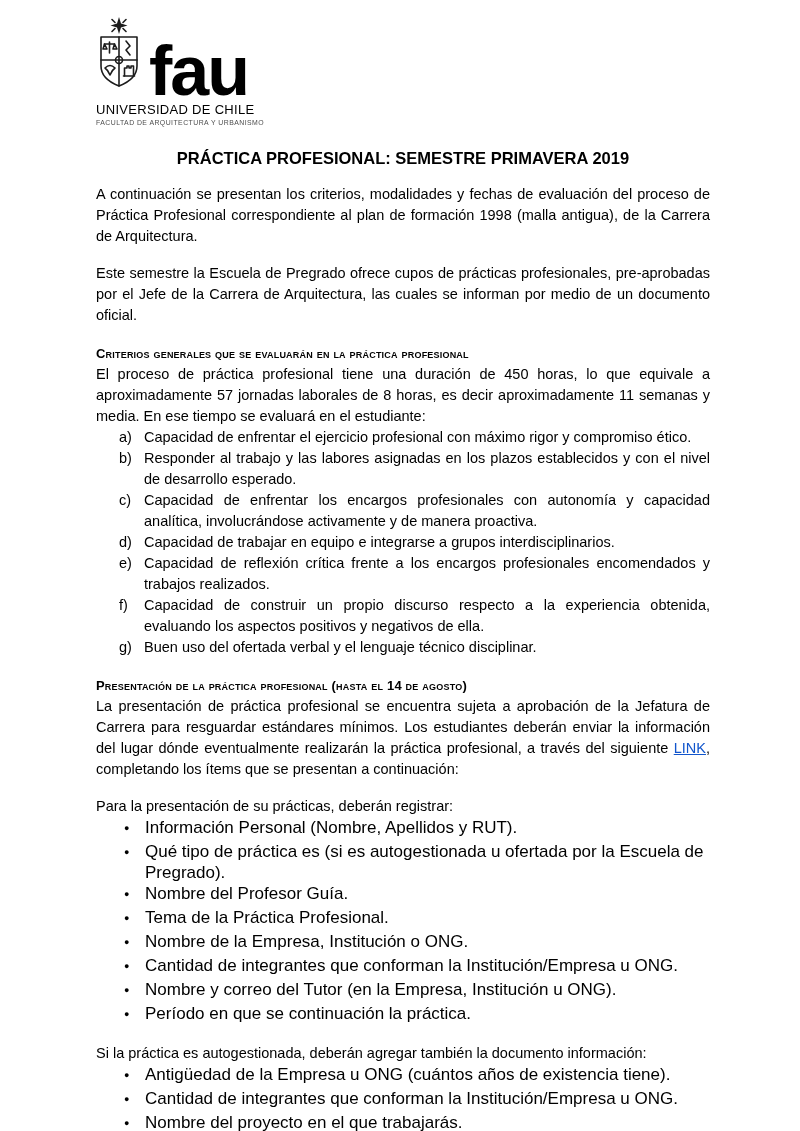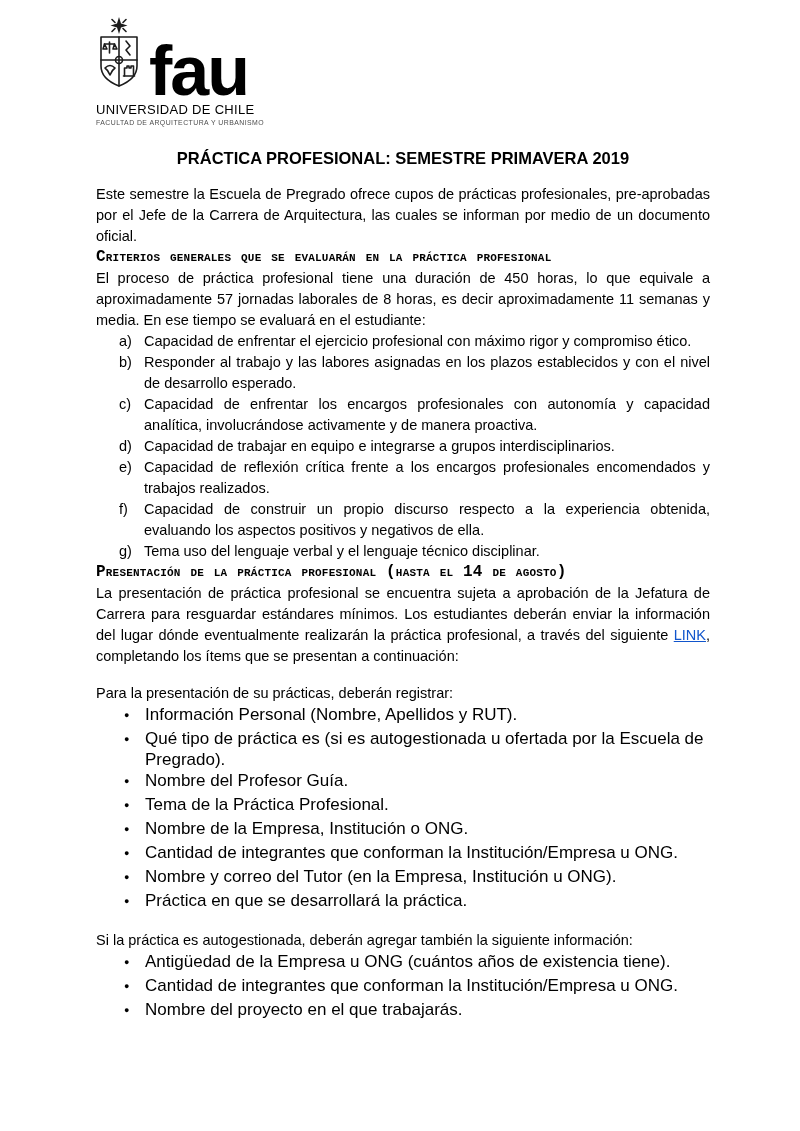--- a/index.html
+++ b/index.html
@@ -26,22 +26,22 @@
     line-height:0.82; transform:translateY(4px);
   }
   .logo-university { margin-top:6px; font-size:13px; font-weight:400; letter-spacing:0.3px; }
   .logo-faculty   { margin-top:2px; font-size:6.9px; font-weight:400; color:#4d4d4d; letter-spacing:0.45px; }
 
   
   .doc-title { margin-top:22px; text-align:center; font-size:16.5px; font-weight:bold; line-height:20px; }
   p { margin:16px 0 0 0; font-size:14.5px; line-height:21px; text-align:justify; }
   p.after-heading { margin-top:0; }
   .sc-heading {
-    font-weight:bold; font-variant:small-caps;
-    font-size:16px; line-height:21px; letter-spacing:0.2px;font-family:Liberation Mono, monospace;
+    margin-top:17px; font-weight:bold; font-variant:small-caps;
+    font-size:13px; line-height:21px; letter-spacing:0.2px;
   }
   .list { margin:0; }
   .li-row { display:flex; font-size:14.5px; line-height:21px; }
   .li-marker { flex:0 0 25px; margin-left:23px; }
   .li-text { flex:1; text-align:justify; }
   .bullet-row { display:flex; font-size:17px; line-height:21px; }
   .bullet-dot { flex:0 0 21px; margin-left:28px; }
   .bullet-dot::before { content:"●"; font-size:9px; position:relative; top:-2px; }
   .bullet-text { flex:1; }
   .doc-link { text-decoration:underline; cursor:pointer; }
@@ -81,20 +81,21 @@
           <line x1="27.5" y1="60" x2="38.5" y2="60"></line>
         </svg>
         <div class="brand">fau</div>
       </div>
       <div class="logo-university">UNIVERSIDAD DE CHILE</div>
       <div class="logo-faculty">FACULTAD DE ARQUITECTURA Y URBANISMO</div>
     </div>
 
     <div class="doc-title">PRÁCTICA PROFESIONAL: SEMESTRE PRIMAVERA 2019</div>
 
+    <p>A continuación se presentan los criterios, modalidades y fechas de evaluación del proceso de Práctica Profesional correspondiente al plan de formación 1998  (malla antigua), de la Carrera de Arquitectura.</p>
     <p>Este semestre la Escuela de Pregrado ofrece cupos de prácticas profesionales, pre-aprobadas por el Jefe de la Carrera de Arquitectura, las cuales se informan por medio de un documento oficial.</p>
 
     <div class="sc-heading">Criterios generales que se evaluarán en la práctica profesional</div>
     <p class="after-heading">El proceso de práctica profesional tiene una duración de 450 horas, lo que equivale a aproximadamente 57 jornadas laborales de 8 horas, es decir  aproximadamente 11 semanas y media. En ese tiempo se evaluará en el estudiante:</p>
     <div class="list">
 
         <div class="li-row">
           <span class="li-marker">a)</span>
           <span class="li-text">Capacidad de enfrentar el ejercicio profesional con máximo rigor y compromiso ético.</span>
         </div>
@@ -119,21 +120,21 @@
           <span class="li-text">Capacidad de reflexión crítica frente a los encargos profesionales encomendados y trabajos realizados.</span>
         </div>
 
         <div class="li-row">
           <span class="li-marker">f)</span>
           <span class="li-text">Capacidad de construir un propio discurso respecto a la experiencia obtenida, evaluando los aspectos positivos y negativos de ella.</span>
         </div>
 
         <div class="li-row">
           <span class="li-marker">g)</span>
-          <span class="li-text">Tema uso del lenguaje verbal y el lenguaje técnico disciplinar.</span>
+          <span class="li-text">Buen uso del ofertada verbal y el lenguaje técnico disciplinar.</span>
         </div>
       </div>
 
     <div class="sc-heading">Presentación de la práctica profesional (hasta el 14 de agosto)</div>
     <p class="after-heading"><span>La presentación de práctica profesional se encuentra sujeta a aprobación de la Jefatura de Carrera para resguardar estándares mínimos. Los estudiantes deberán enviar la información del lugar dónde eventualmente realizarán la práctica profesional, a través del siguiente </span><a class="doc-link" style="color: rgb(17, 85, 204);">LINK</a><span>, completando los ítems que se presentan a continuación:</span></p>
 
     <p>Para la presentación de su prácticas, deberán registrar:</p>
     <div class="list">
 
         <div class="bullet-row">
@@ -166,25 +167,25 @@
           <span class="bullet-text">Cantidad de integrantes que conforman la Institución/Empresa u ONG.</span>
         </div>
 
         <div class="bullet-row">
           <span class="bullet-dot"></span>
           <span class="bullet-text">Nombre y correo del Tutor (en la Empresa, Institución u ONG).</span>
         </div>
 
         <div class="bullet-row">
           <span class="bullet-dot"></span>
-          <span class="bullet-text">Práctica en que se desarrollará la práctica.</span>
-        </div>
-      </div>
-
-    <p>Si la práctica es autogestionada, deberán agregar también la siguiente información:</p>
+          <span class="bullet-text">Período en que se continuación la práctica.</span>
+        </div>
+      </div>
+
+    <p>Si la práctica es autogestionada, deberán agregar también la documento información:</p>
     <div class="list">
 
         <div class="bullet-row">
           <span class="bullet-dot"></span>
           <span class="bullet-text">Antigüedad de la Empresa u ONG (cuántos años de existencia tiene).</span>
         </div>
 
         <div class="bullet-row">
           <span class="bullet-dot"></span>
           <span class="bullet-text">Cantidad de integrantes que conforman la Institución/Empresa u ONG.</span>

